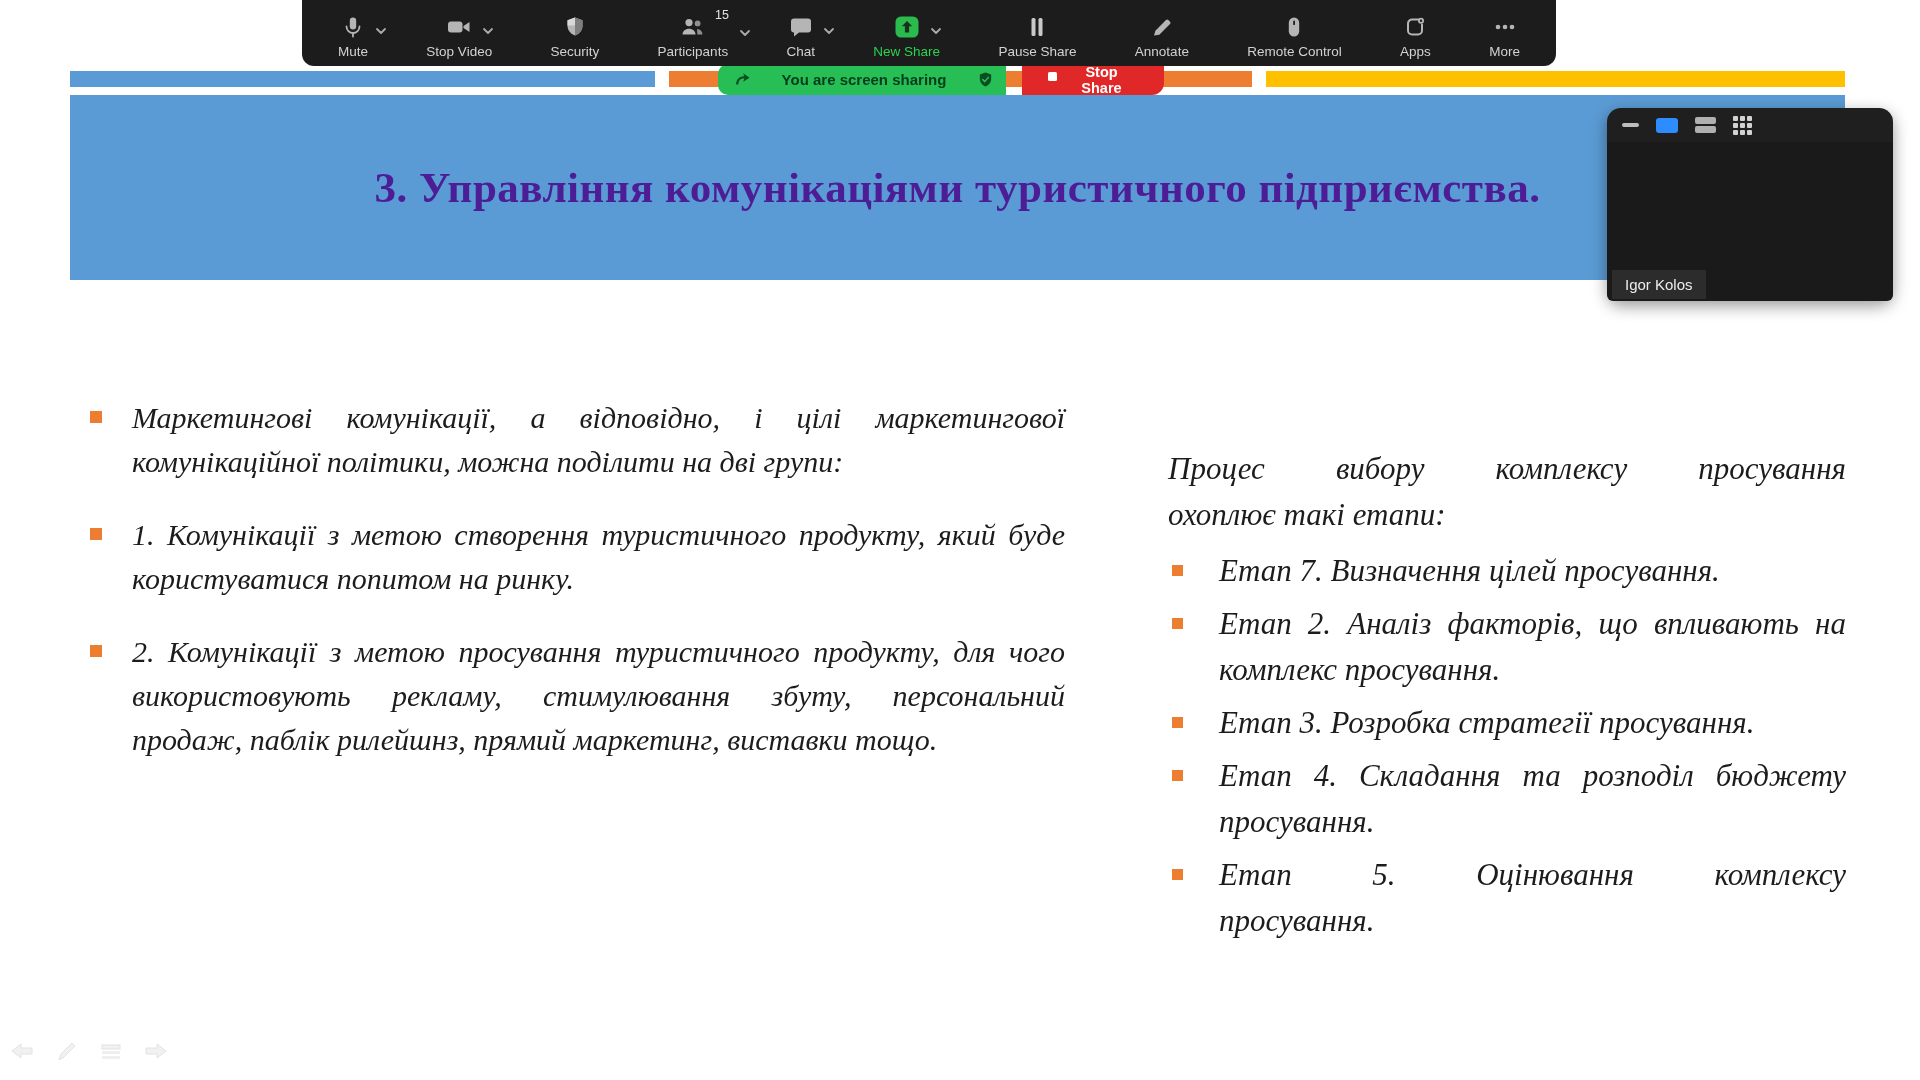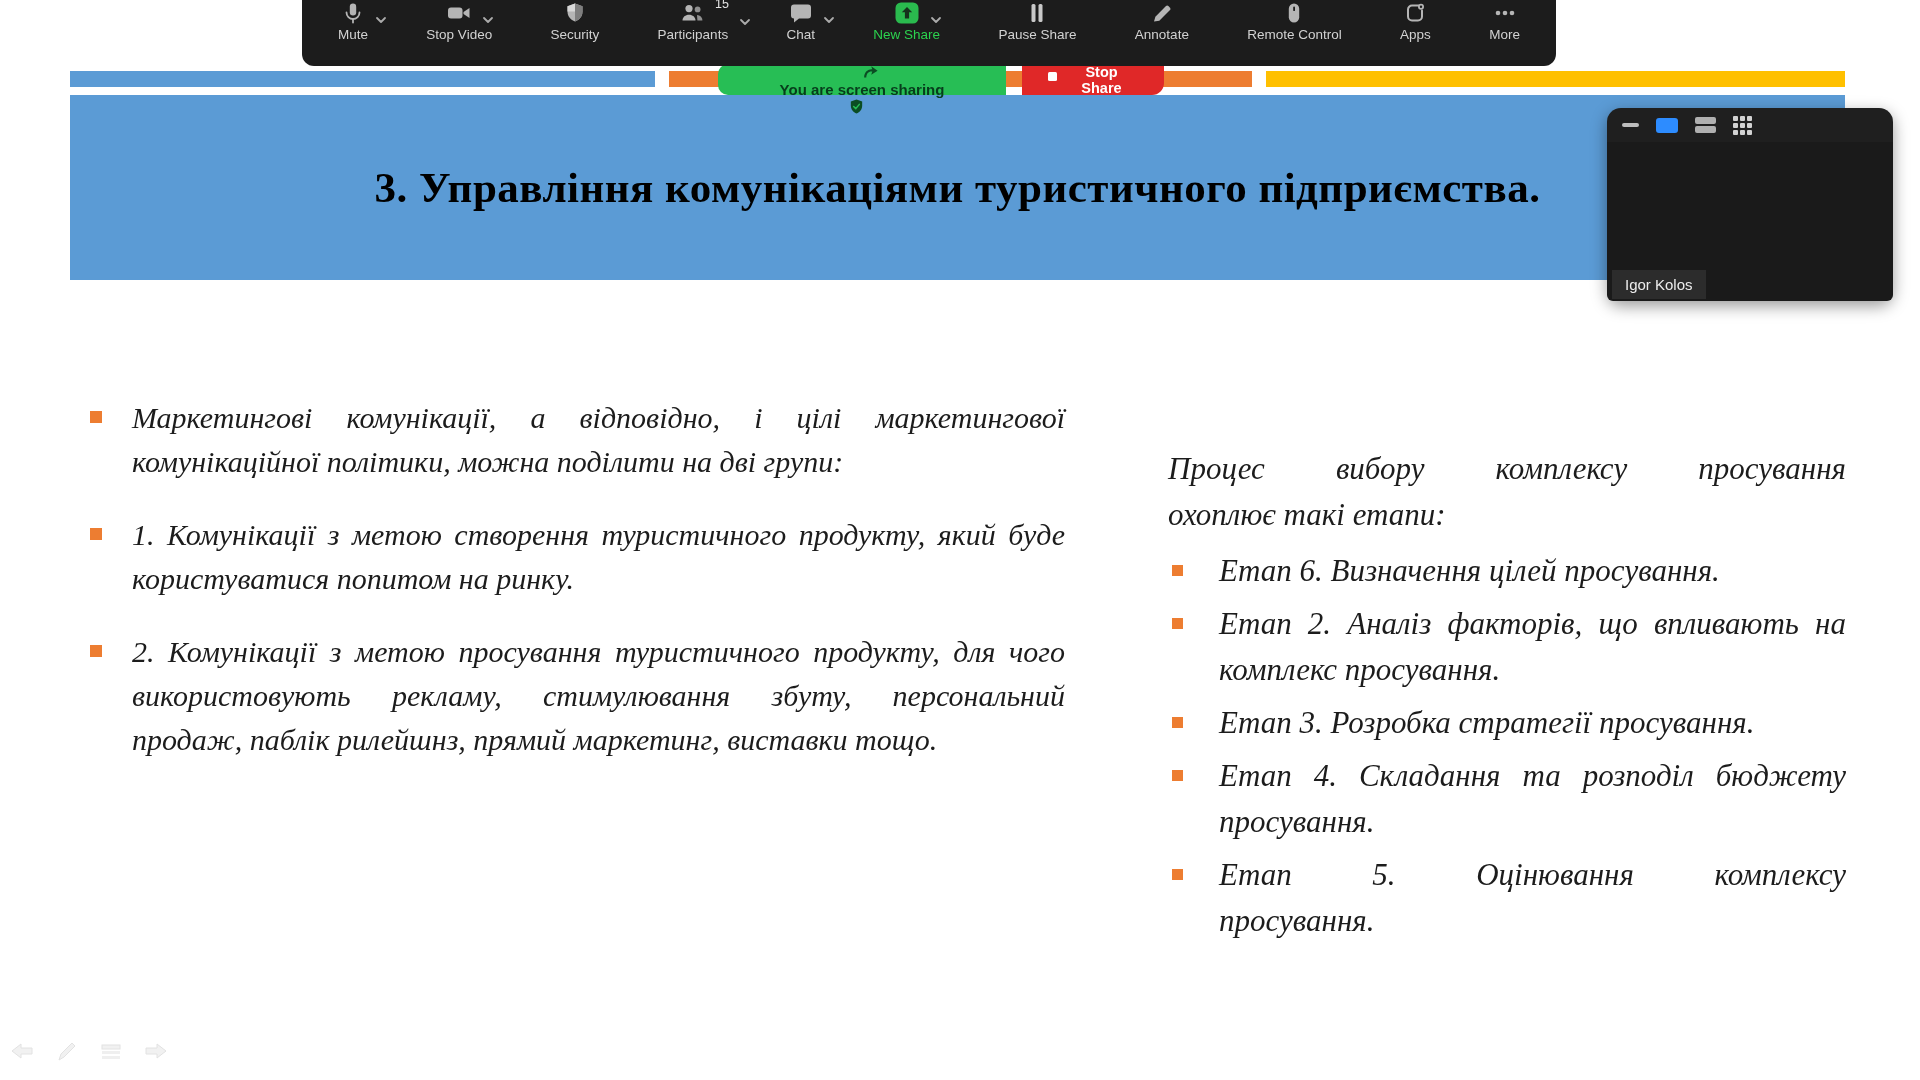--- a/index.html
+++ b/index.html
@@ -5,51 +5,51 @@
   html,body{margin:0;padding:0;background:#fff;}
   .screen{position:relative;width:1920px;height:1080px;background:#fff;overflow:hidden;
           font-family:"Liberation Sans",sans-serif;}
 
   
   .toolbar{position:absolute;left:302px;top:0;width:1254px;height:66px;
            background:var(--toolbar_bg);border-radius:0 0 12px 12px;
            display:flex;justify-content:space-between;align-items:stretch;
            padding:0 34px;box-sizing:border-box;z-index:30;}
   .tb-item{display:flex;flex-direction:column;align-items:center;justify-content:flex-end;
-           padding:7px 2px 24px;position:relative;cursor:pointer;color:var(--toolbar_text);}
+           padding:7px 2px 7px;position:relative;cursor:pointer;color:var(--toolbar_text);}
   .tb-iconrow{height:30px;display:flex;align-items:center;position:relative;}
   .tb-label{font-size:13.5px;margin-top:2px;white-space:nowrap;}
   .tb-item.active .tb-label{color:var(--newshare_green);}
   .tb-chevron{position:absolute;right:-22px;top:10px;}
   .tb-badge{position:absolute;right:-22px;top:-4px;font-size:12.5px;color:#e3e3e3;}
 
   
   .bar{position:absolute;top:71px;height:16px;z-index:5;}
   .bar-blue{left:70px;width:585px;background:var(--accent_blue);}
   .bar-orange{left:669px;width:583px;background:var(--accent_orange);}
   .bar-yellow{left:1266px;width:579px;background:var(--accent_yellow);}
 
   
   .share-banner{position:absolute;left:718px;top:64px;width:288px;height:31px;
                 background:var(--share_green);border-radius:10px 0 0 10px;
-                display:flex;align-items:center;z-index:20;flex-direction:column;}
+                display:flex;align-items:center;z-index:20;}
   .share-arrow{margin-left:16px;display:flex;}
   .share-text{flex:1;text-align:center;font-size:15px;font-weight:bold;color:#073D1C;}
   .share-shield{margin-right:12px;display:flex;}
   .stop-share{position:absolute;left:1022px;top:64px;width:142px;height:31px;
               background:var(--stop_red);border:none;border-radius:0 0 12px 0;
               display:flex;align-items:center;gap:8px;padding:0 26px;cursor:pointer;z-index:21;
               color:#fff;font-weight:bold;font-size:14.5px;font-family:"Liberation Sans",sans-serif;}
   .stop-square{width:9px;height:9px;background:#fff;border-radius:1.5px;flex:0 0 auto;margin-top:-6px;}
 
   
   .title-banner{position:absolute;left:70px;top:95px;width:1775px;height:185px;
                 background:var(--accent_blue);display:flex;align-items:center;justify-content:center;z-index:1;}
   .title{font-family:"Liberation Serif","DejaVu Serif",serif;font-weight:bold;
-         font-size:43px;color:#000000;letter-spacing:.5px;}
+         font-size:43px;color:#4c1d95;letter-spacing:.5px;}
 
   
   .video-panel{position:absolute;left:1607px;top:108px;width:286px;height:193px;
                background:#1F1F1F;border-radius:14px;box-shadow:0 5px 16px rgba(0,0,0,.4);z-index:40;}
   .vp-header{height:34px;display:flex;align-items:center;gap:17px;padding-left:15px;}
   .vp-min{width:17px;height:4px;background:#bdbdbd;border-radius:2px;cursor:pointer;}
   .vp-speaker{width:22px;height:15px;background:var(--panel_blue);border-radius:3px;cursor:pointer;}
   .vp-gallery{display:flex;flex-direction:column;gap:2.5px;cursor:pointer;}
   .vp-gallery i{display:block;width:21px;height:6.5px;background:#b0b0b0;border-radius:2px;}
   .vp-grid{display:grid;grid-template-columns:repeat(3,5px);grid-auto-rows:5px;gap:2px;cursor:pointer;}
@@ -272,21 +272,21 @@
         <div class="ln last">продаж, паблік рилейшнз, прямий маркетинг, виставки тощо.</div>
       </div>
     </div>
   <div class="col col-right" id="col-right">
       <div class="para nobullet">
         <div class="ln just">Процес вибору комплексу просування</div>
         <div class="ln last">охоплює такі етапи:</div>
       </div>
       <div class="para">
         <span class="bullet"></span>
-        <div class="ln last">Етап 6. Визначення цілей просування.</div>
+        <div class="ln last">Етап 7. Визначення цілей просування.</div>
       </div>
       <div class="para">
         <span class="bullet"></span>
         <div class="ln just">Етап 2. Аналіз факторів, що впливають на</div>
         <div class="ln last">комплекс просування.</div>
       </div>
       <div class="para">
         <span class="bullet"></span>
         <div class="ln last">Етап 3. Розробка стратегії просування.</div>
       </div>

